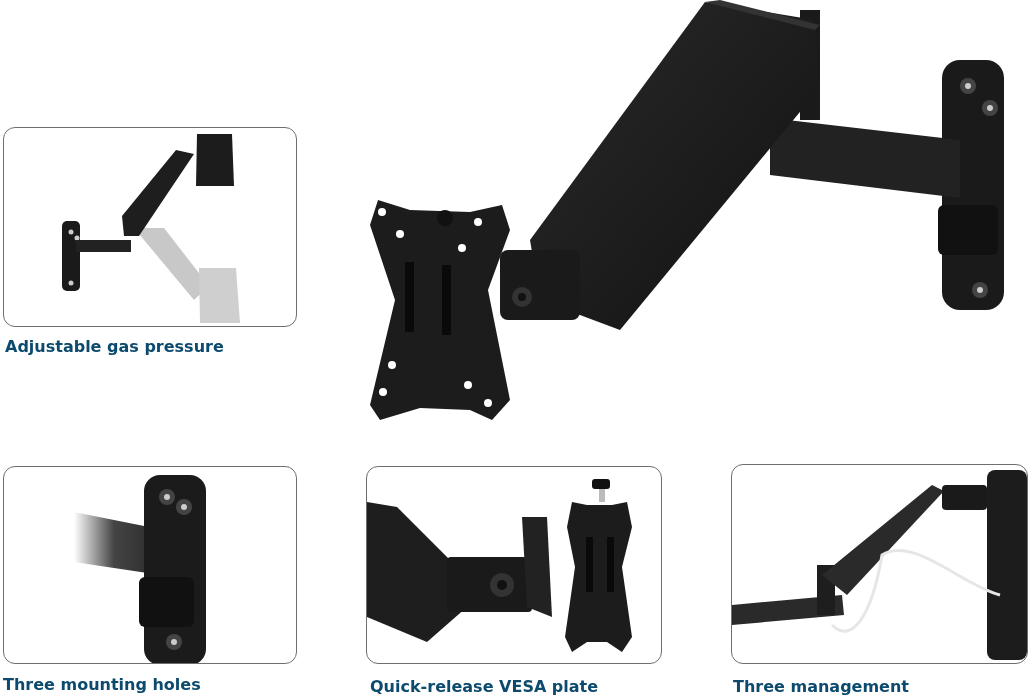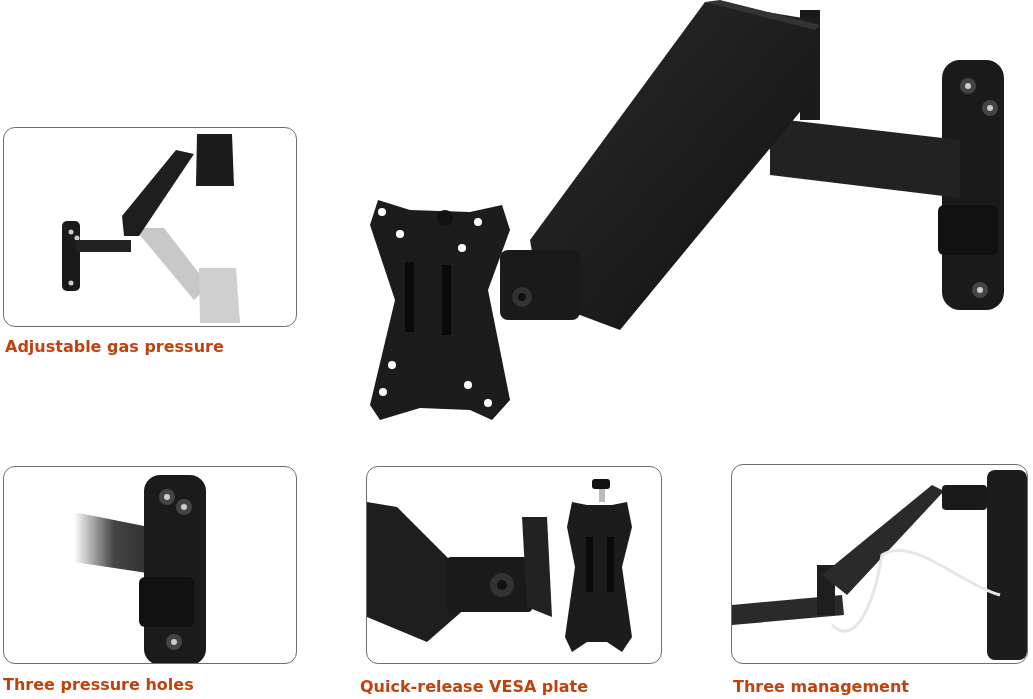--- a/index.html
+++ b/index.html
@@ -1,18 +1,18 @@
 <!DOCTYPE html>
 <html><head>
 <meta charset="utf-8">
 <style>
   html, body { margin:0; padding:0; background:#ffffff; }
   body { width:1033px; height:699px; position:relative; overflow:hidden; font-family:"DejaVu Sans", sans-serif; }
   .panel { position:absolute; border:1.5px solid #6e6e6e; border-radius:12px; background:#fff; overflow:hidden; box-sizing:border-box; }
-  .caption { position:absolute; color:#c2410c; font-weight:bold; font-family:"DejaVu Sans", sans-serif; white-space:nowrap; }
+  .caption { position:absolute; color:#0c4a6e; font-weight:bold; font-family:"DejaVu Sans", sans-serif; white-space:nowrap; }
   svg { display:block; }
 </style>
 </head>
 <body>
 
 <div style="position:absolute;left:360px;top:0;width:673px;height:430px;">
   <svg width="673" height="430" viewBox="0 0 673 430">
     <defs>
       <linearGradient id="armg" x1="0" y1="0" x2="1" y2="1">
         <stop offset="0" stop-color="#2a2a2a"></stop>
@@ -87,38 +87,38 @@
     <rect x="140" y="8" width="62" height="190" rx="16" fill="#1b1b1b"></rect>
     <circle cx="163" cy="30" r="8" fill="#444"></circle>
       <circle cx="163" cy="30" r="3" fill="#ccc"></circle>
     <circle cx="180" cy="40" r="8" fill="#444"></circle>
       <circle cx="180" cy="40" r="3" fill="#ccc"></circle>
     <circle cx="170" cy="175" r="8" fill="#444"></circle>
       <circle cx="170" cy="175" r="3" fill="#ccc"></circle>
     <rect x="135" y="110" width="55" height="50" rx="6" fill="#111"></rect>
   </svg>
 </div>
-<div class="caption" style="left:3px;top:675px;font-size:16px;">Three pressure holes</div>
+<div class="caption" style="left:3px;top:675px;font-size:16px;">Three mounting holes</div>
 
 <div class="panel" style="left:366px;top:466px;width:296px;height:198px;">
   <svg width="296" height="198" viewBox="0 0 296 198">
     <polygon points="0,35 30,40 90,100 100,140 60,175 0,150" fill="#1e1e1e"></polygon>
     <rect x="80" y="90" width="85" height="55" rx="4" fill="#1a1a1a"></rect>
     <circle cx="135" cy="118" r="12" fill="#333"></circle>
       <circle cx="135" cy="118" r="5" fill="#111"></circle>
     <polygon points="155,50 180,50 185,150 160,140" fill="#222"></polygon>
 
     <polygon points="205,35 220,38 245,38 260,35 265,60 255,100 265,170 255,185 240,175 220,175 205,185 198,170 208,100 200,60" fill="#1c1c1c"></polygon>
     <rect x="219" y="70" width="7" height="55" fill="#0a0a0a"></rect>
     <rect x="240" y="70" width="7" height="55" fill="#0a0a0a"></rect>
     <rect x="232" y="20" width="6" height="15" fill="#bbb"></rect>
     <rect x="225" y="12" width="18" height="10" rx="3" fill="#111"></rect>
   </svg>
 </div>
-<div class="caption" style="left:360px;top:677px;font-size:16px;">Quick-release VESA plate</div>
+<div class="caption" style="left:370px;top:677px;font-size:16px;">Quick-release VESA plate</div>
 
 <div class="panel" style="left:731px;top:464px;width:297px;height:200px;">
   <svg width="297" height="200" viewBox="0 0 297 200">
     <polygon points="0,140 110,130 112,150 0,160" fill="#2a2a2a"></polygon>
     <rect x="85" y="100" width="18" height="50" fill="#1e1e1e"></rect>
     <polygon points="90,110 200,20 212,26 115,130" fill="#2a2a2a"></polygon>
     <rect x="210" y="20" width="45" height="25" rx="4" fill="#1a1a1a"></rect>
     <rect x="255" y="5" width="40" height="190" rx="8" fill="#1c1c1c"></rect>
     <path d="M100,160 C120,180 140,150 150,90 C180,70 230,120 268,130" stroke="#e6e6e6" stroke-width="3" fill="none"></path>
   </svg>

